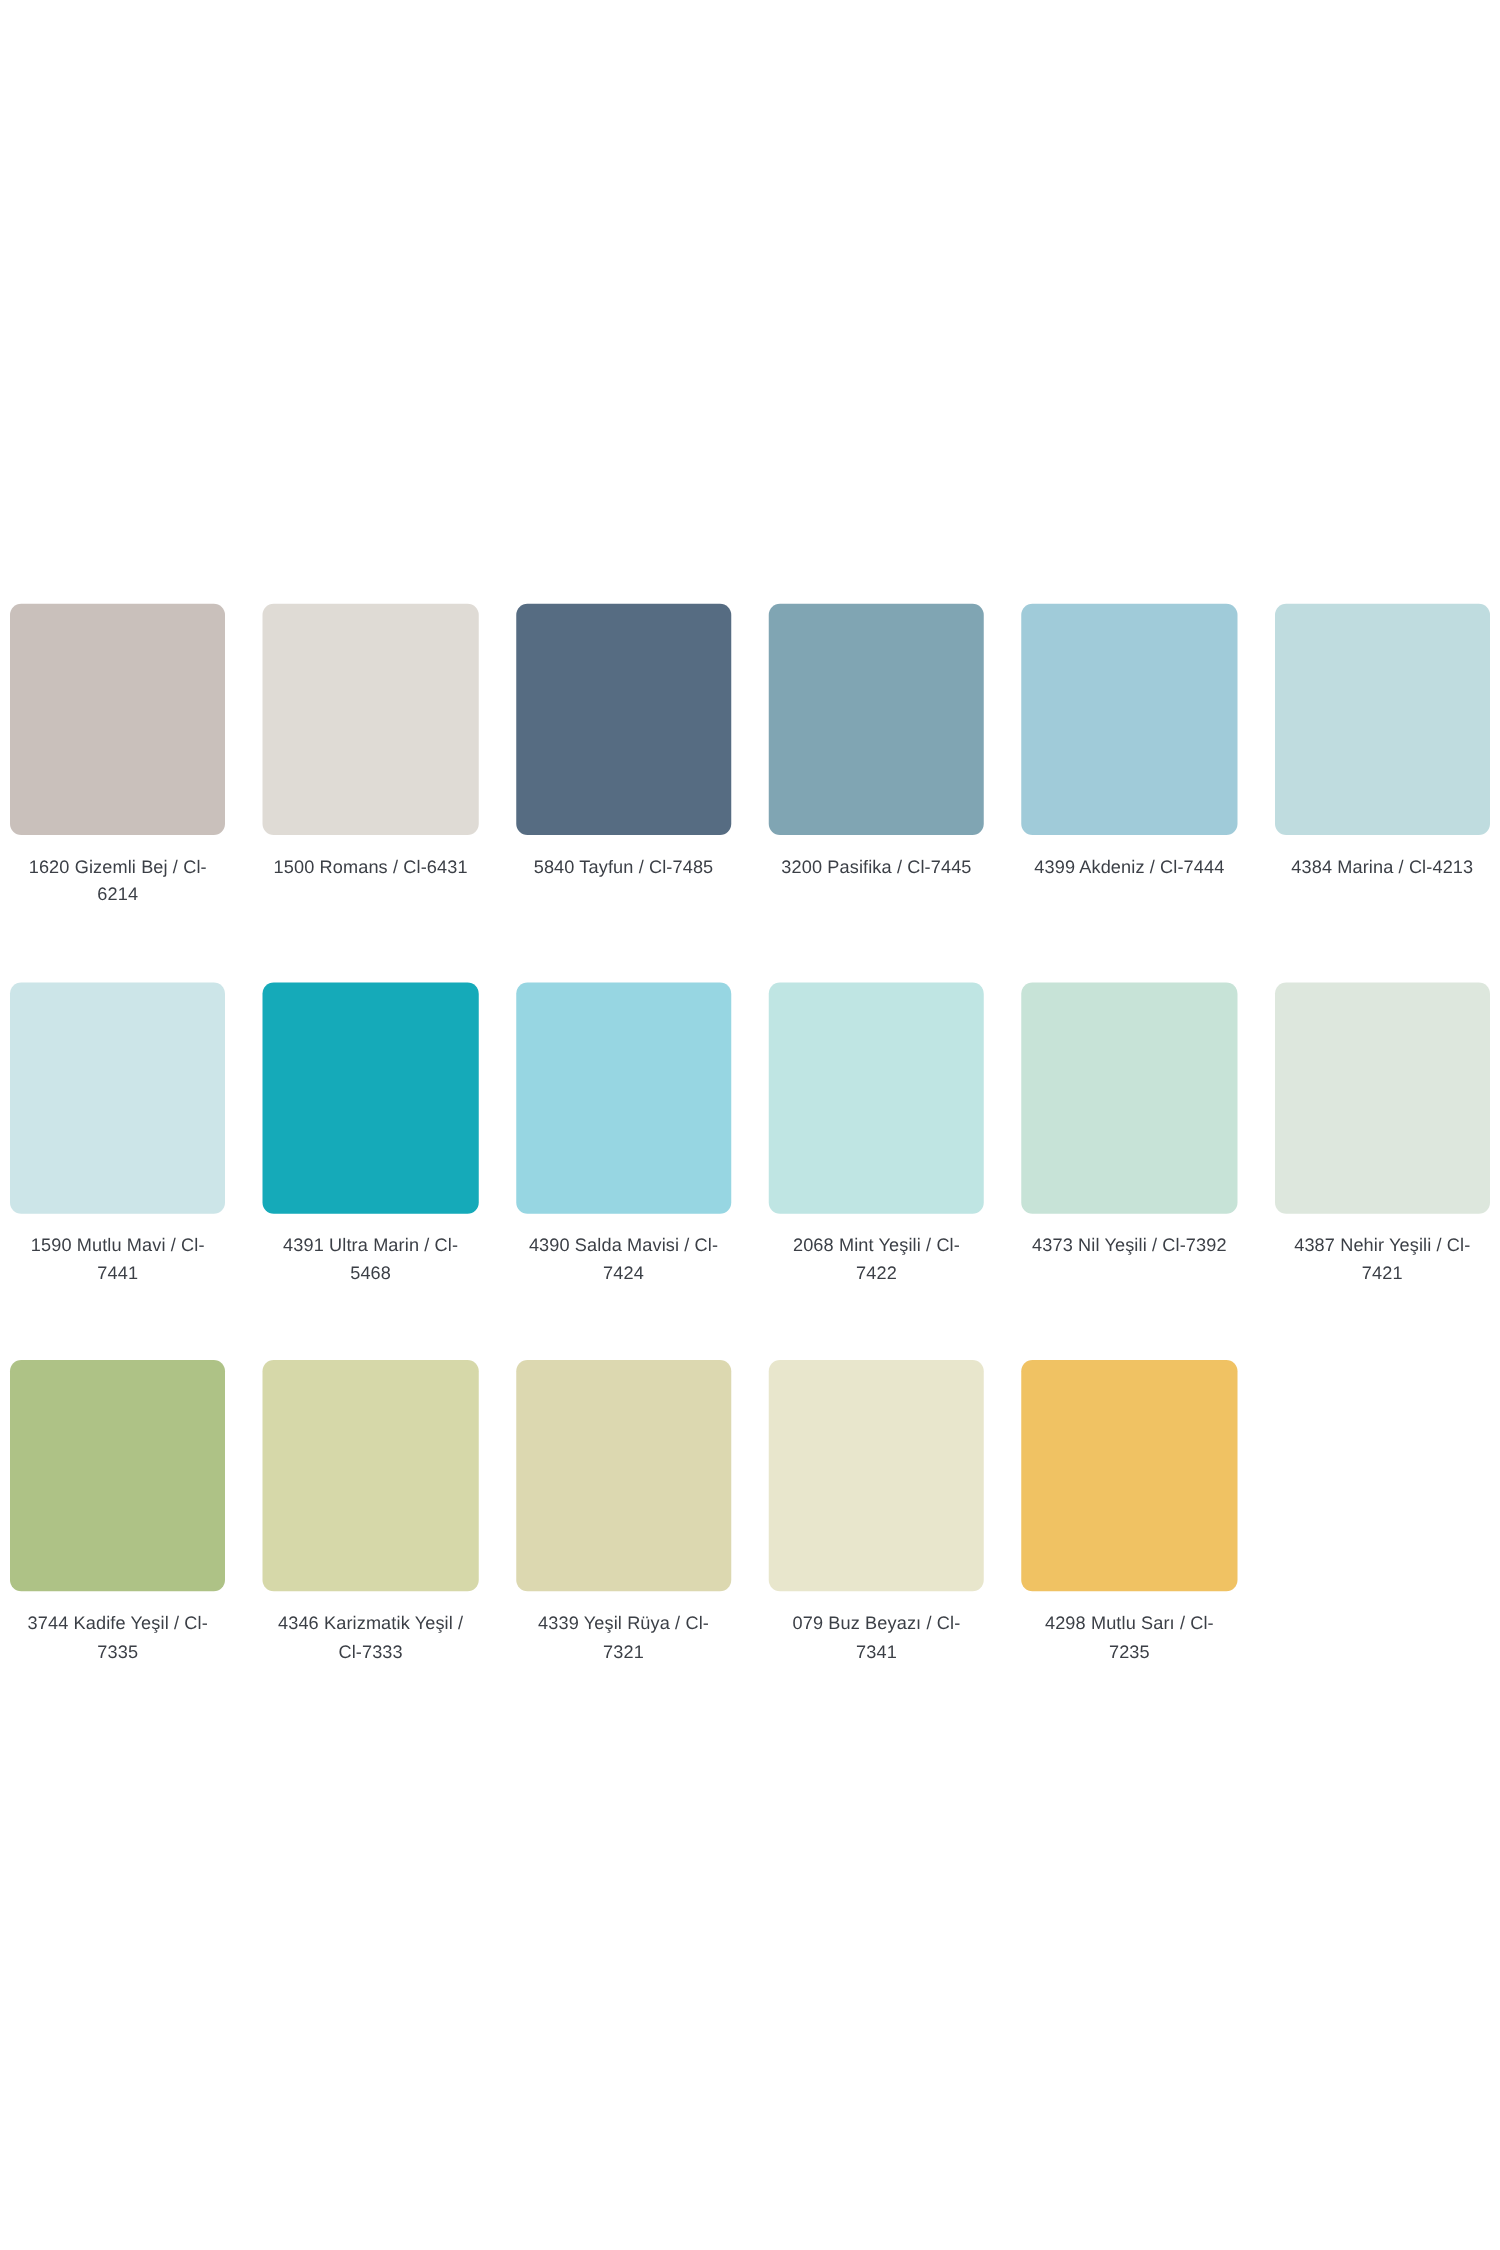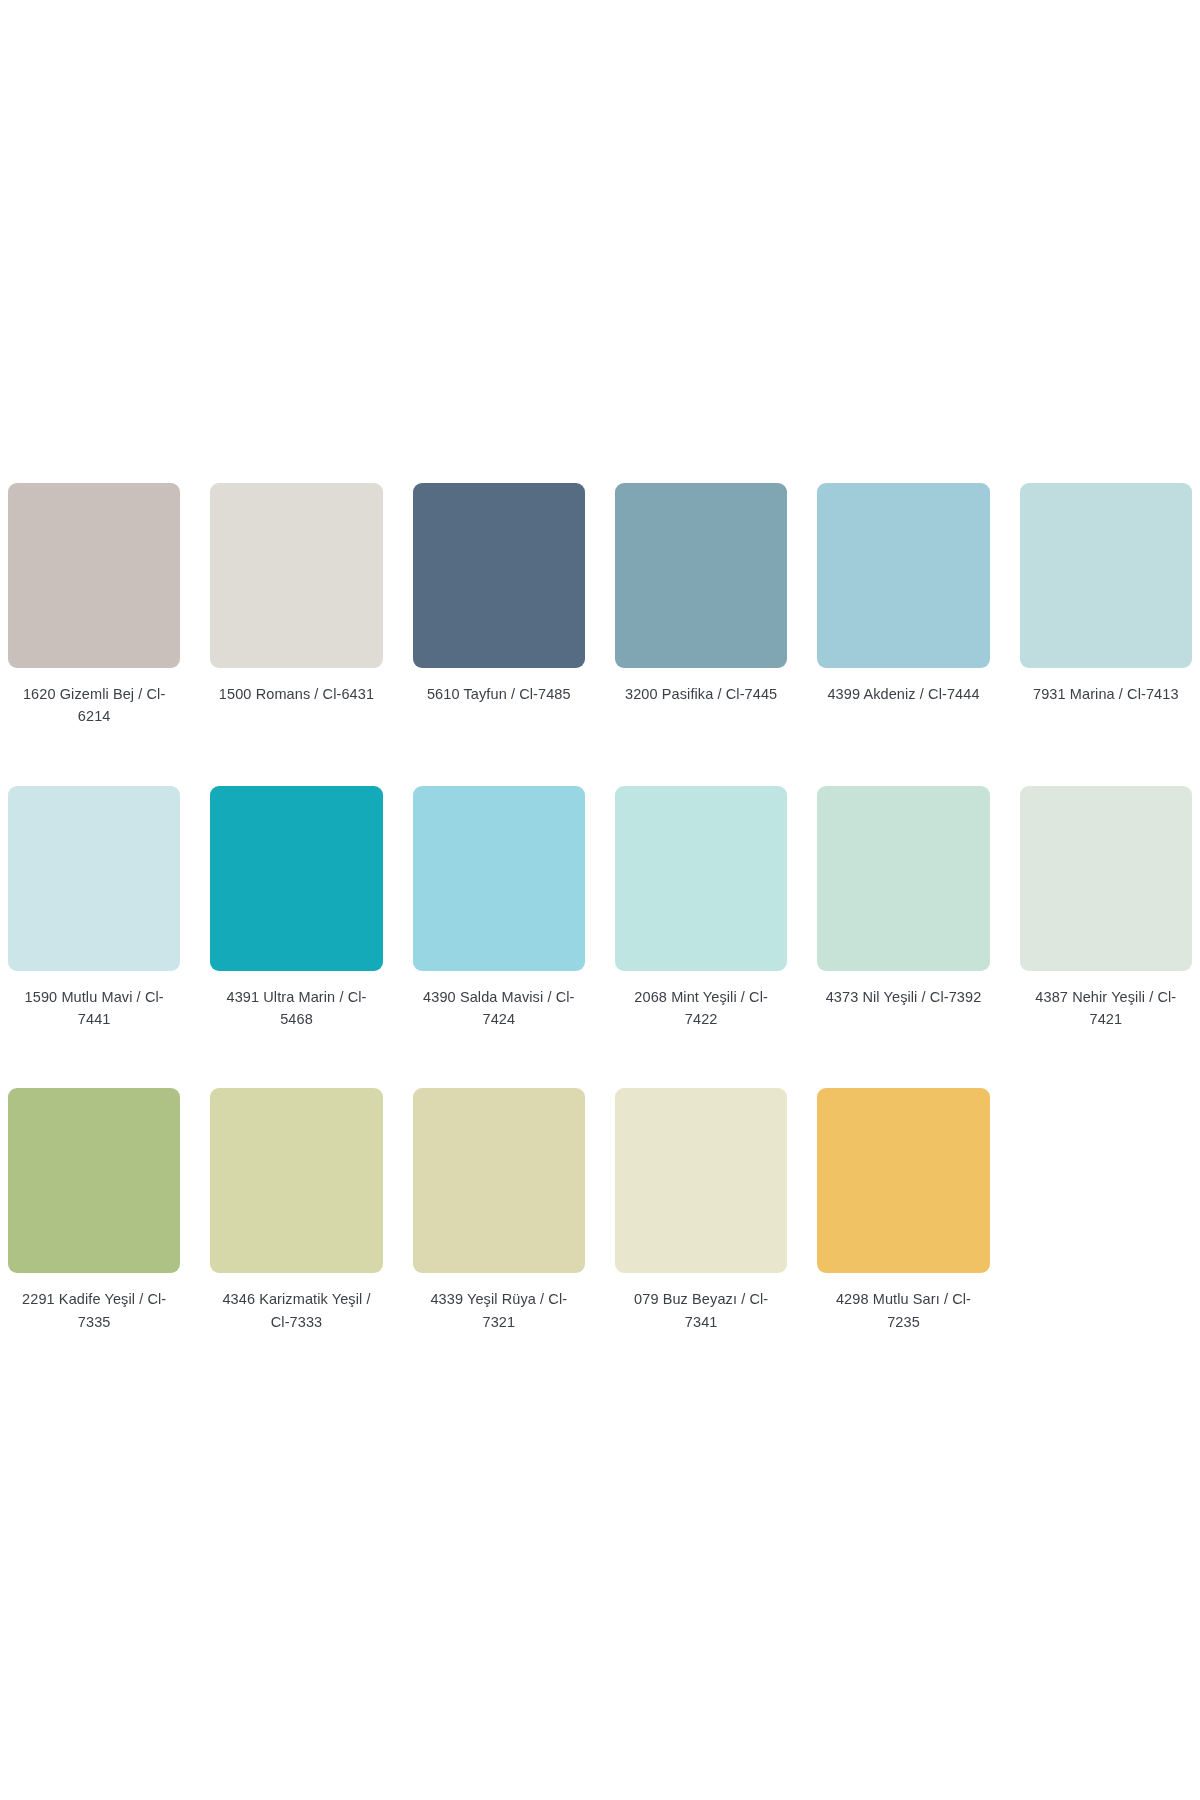--- a/index.html
+++ b/index.html
@@ -63,33 +63,33 @@
       <div class="swatch-cell">
         <div class="swatch-chip" style="background: rgb(201, 192, 187);"></div>
         <div class="swatch-caption">1620 Gizemli Bej / Cl-6214</div>
       </div>
       <div class="swatch-cell">
         <div class="swatch-chip" style="background: rgb(223, 219, 213);"></div>
         <div class="swatch-caption">1500 Romans / Cl-6431</div>
       </div>
       <div class="swatch-cell">
         <div class="swatch-chip" style="background: rgb(86, 108, 130);"></div>
-        <div class="swatch-caption">5610 Tayfun / Cl-7485</div>
+        <div class="swatch-caption">5840 Tayfun / Cl-7485</div>
       </div>
       <div class="swatch-cell">
         <div class="swatch-chip" style="background: rgb(128, 165, 179);"></div>
         <div class="swatch-caption">3200 Pasifika / Cl-7445</div>
       </div>
       <div class="swatch-cell">
         <div class="swatch-chip" style="background: rgb(160, 203, 217);"></div>
         <div class="swatch-caption">4399 Akdeniz / Cl-7444</div>
       </div>
       <div class="swatch-cell">
         <div class="swatch-chip" style="background: rgb(191, 220, 223);"></div>
-        <div class="swatch-caption">7931 Marina / Cl-7413</div>
+        <div class="swatch-caption">4384 Marina / Cl-4213</div>
       </div>
       <div class="swatch-cell">
         <div class="swatch-chip" style="background: rgb(204, 229, 232);"></div>
         <div class="swatch-caption">1590 Mutlu Mavi / Cl-7441</div>
       </div>
       <div class="swatch-cell">
         <div class="swatch-chip" style="background: rgb(21, 170, 185);"></div>
         <div class="swatch-caption">4391 Ultra Marin / Cl-5468</div>
       </div>
       <div class="swatch-cell">
@@ -103,21 +103,21 @@
       <div class="swatch-cell">
         <div class="swatch-chip" style="background: rgb(199, 227, 215);"></div>
         <div class="swatch-caption">4373 Nil Yeşili / Cl-7392</div>
       </div>
       <div class="swatch-cell">
         <div class="swatch-chip" style="background: rgb(221, 231, 221);"></div>
         <div class="swatch-caption">4387 Nehir Yeşili / Cl-7421</div>
       </div>
       <div class="swatch-cell">
         <div class="swatch-chip" style="background: rgb(174, 194, 134);"></div>
-        <div class="swatch-caption">2291 Kadife Yeşil / Cl-7335</div>
+        <div class="swatch-caption">3744 Kadife Yeşil / Cl-7335</div>
       </div>
       <div class="swatch-cell">
         <div class="swatch-chip" style="background: rgb(214, 216, 169);"></div>
         <div class="swatch-caption">4346 Karizmatik Yeşil / Cl-7333</div>
       </div>
       <div class="swatch-cell">
         <div class="swatch-chip" style="background: rgb(220, 216, 176);"></div>
         <div class="swatch-caption">4339 Yeşil Rüya / Cl-7321</div>
       </div>
       <div class="swatch-cell">

